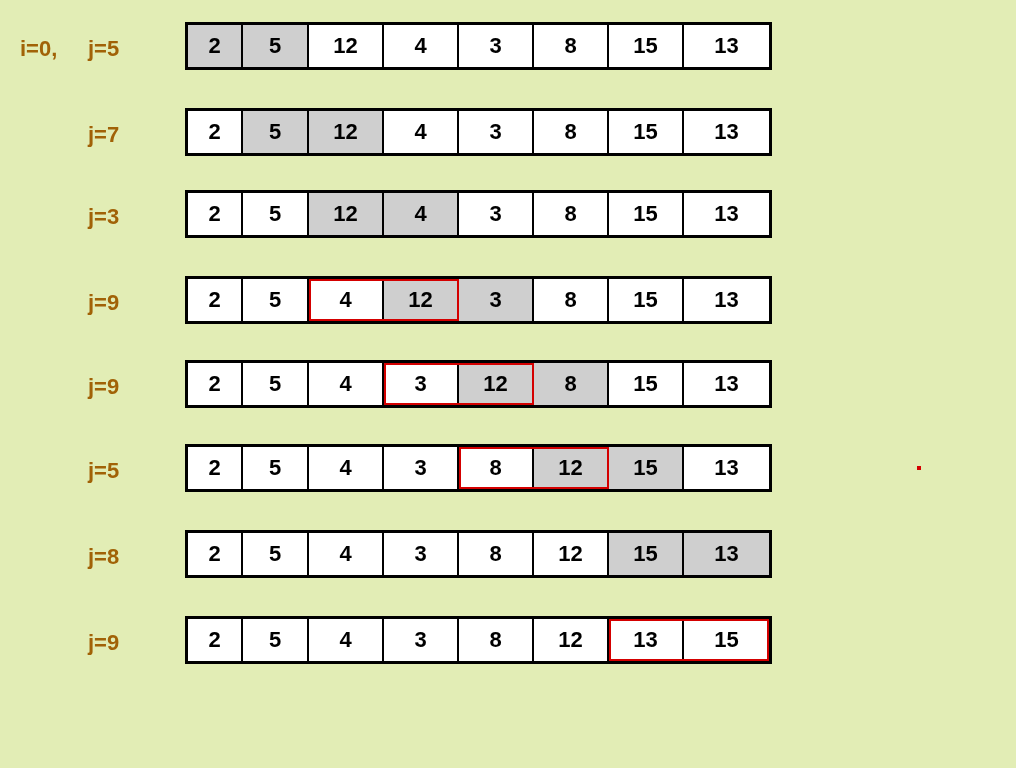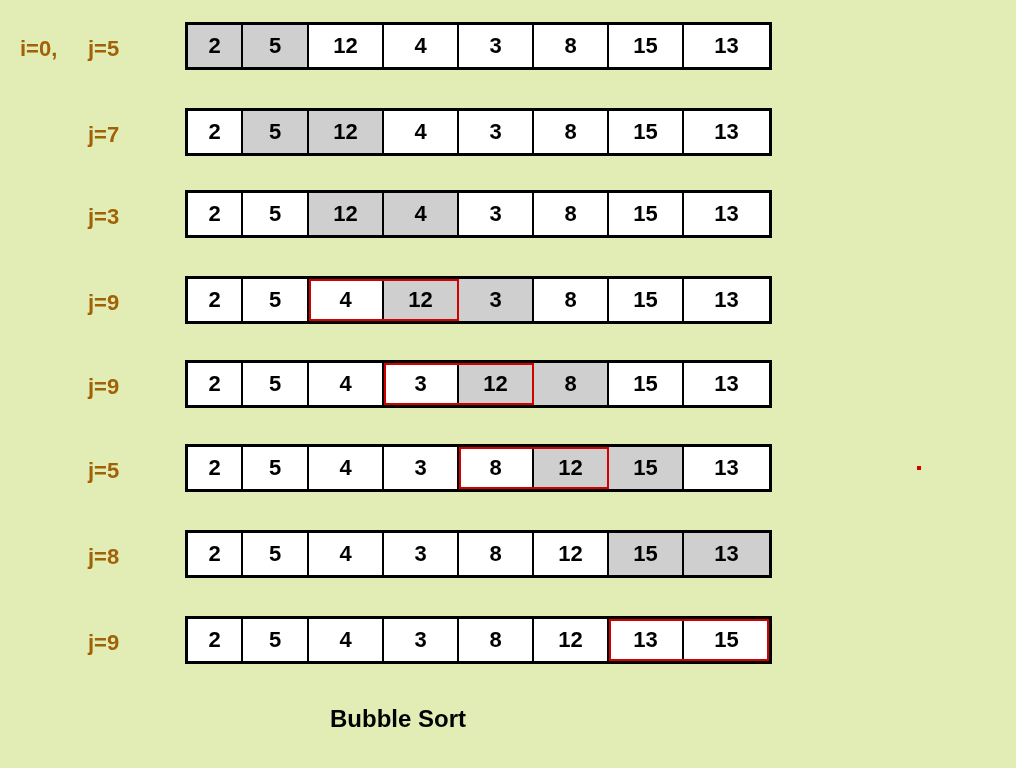--- a/index.html
+++ b/index.html
@@ -63,21 +63,20 @@
     font-weight: bold;
     color: #000;
   }
 </style>
 </head>
 <body>
 <div class="canvas">
 
 <div class="ilabel" style="left:20px; top:36px;">i=0,</div>
 
-<div class="title" style="left:330px; top:705px;">Bubble Sort</div>
 
 <div class="reddot" style="left:917px; top:466px;"></div>
 
 <div class="jlabel" style="left: 88px; top: 36px;">j=5</div>
     <div class="row" style="left: 185px; top: 22px; width: 587px;">
       <div class="cell shaded" style="width: 55px;">2</div>
       <div class="cell shaded" style="width: 66px;">5</div>
       <div class="cell" style="width: 75px;">12</div>
       <div class="cell" style="width: 75px;">4</div>
       <div class="cell" style="width: 75px;">3</div>

